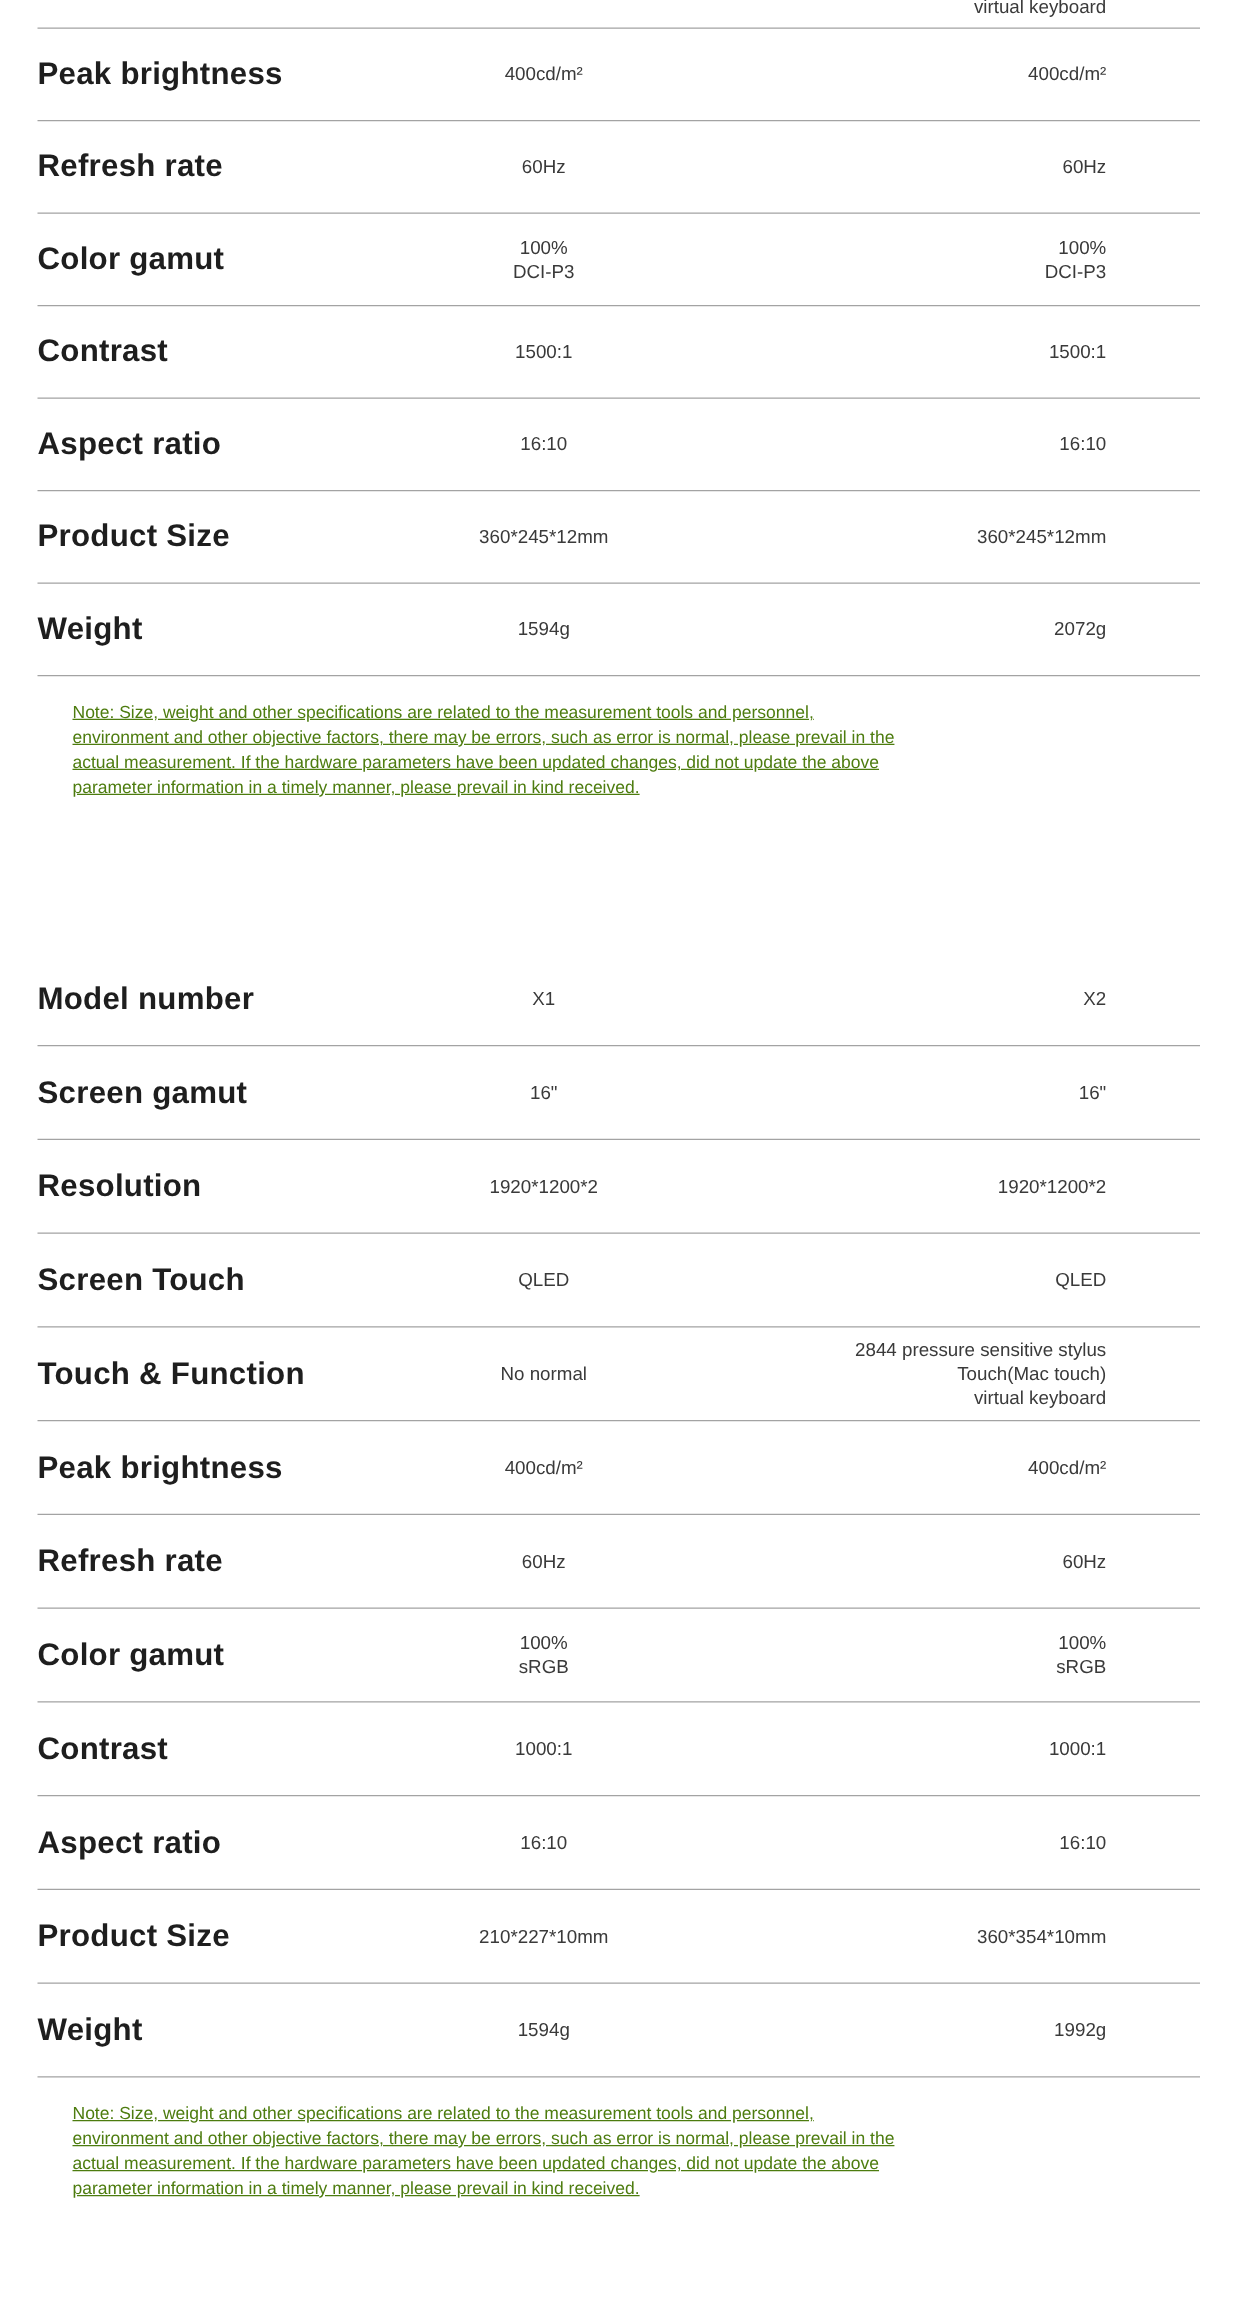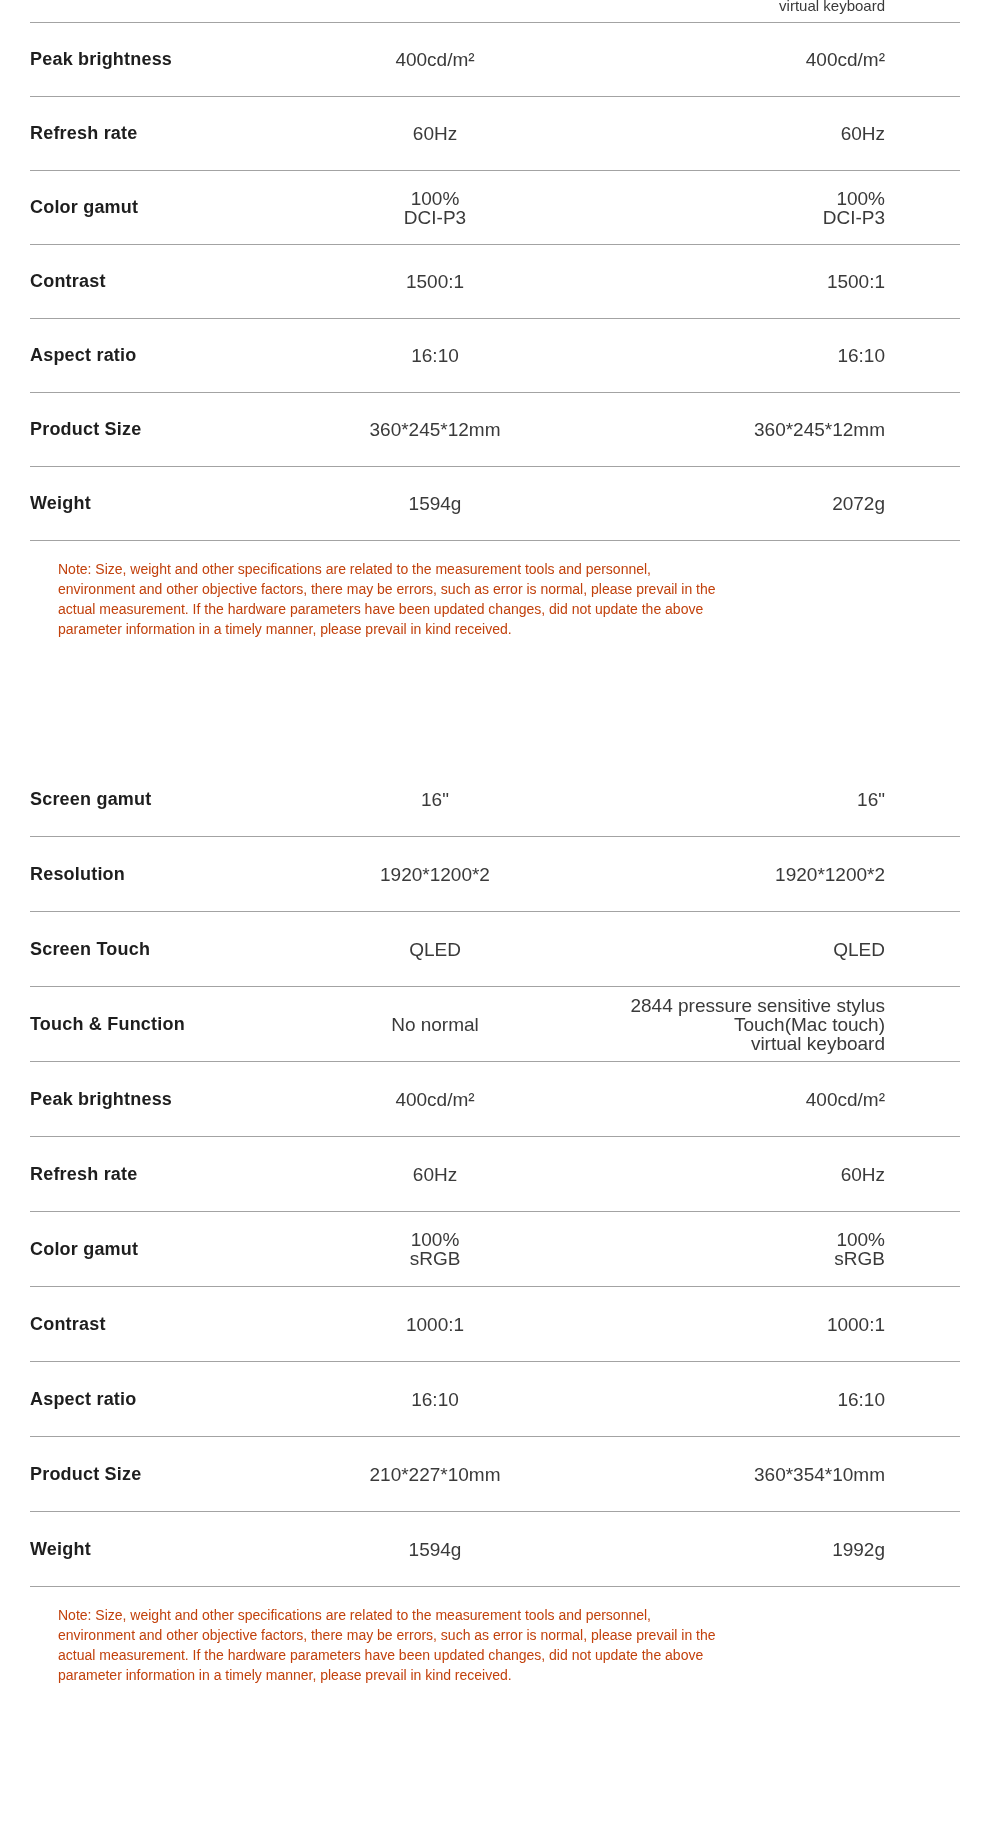--- a/index.html
+++ b/index.html
@@ -36,48 +36,49 @@
   .spec-row {
     display: flex;
     align-items: center;
     border-bottom: 1px solid #a3a3a3;
   }
   .t1 .spec-row { height: 73px; }
   .t2 .spec-row { height: 74px; }
   .t2 .spec-row:first-child { margin-top: 123px; }
   .cell-label {
     flex: 0 0 215px;
-    font-size: 18px;
+    font-size: 25px;
     font-weight: bold;
     color: #1e1e1e;
     letter-spacing: 0.2px;
   }
   .cell-mid {
     flex: 0 0 380px;
     text-align: center;
   }
   .cell-right {
     flex: 1;
     text-align: right;
     padding-right: 75px;
   }
   .value {
-    font-size: 19px;
+    font-size: 15px;
     line-height: 19px;
     color: #3a3a3a;
     white-space: pre-line;
   }
   .note {
     margin: 18px 0 0 28px;
     width: 880px;
     height: 80px;
     font-size: 14px;
     line-height: 20px;
-    color: #c2410c;
+    color: #4d7c0f;
     white-space: pre-line;
+    text-decoration: underline;
   }
 </style>
 </head>
 <body>
 
 <div class="spec-wrap">
 
   <div class="t1">
     <div class="partial-row">
       <div class="cell-right">virtual keyboard</div>
@@ -121,20 +122,25 @@
       <div class="cell-right value">2072g</div>
     </div>
 
     <div class="note">Note: Size, weight and other specifications are related to the measurement tools and personnel,
 environment and other objective factors, there may be errors, such as error is normal, please prevail in the
 actual measurement. If the hardware parameters have been updated changes, did not update the above
 parameter information in a timely manner, please prevail in kind received.</div>
   </div>
 
   <div class="t2">
+    <div class="spec-row" style="border-top:none">
+      <div class="cell-label">Model number</div>
+      <div class="cell-mid value">X1</div>
+      <div class="cell-right value">X2</div>
+    </div>
     <div class="spec-row">
       <div class="cell-label">Screen gamut</div>
       <div class="cell-mid value">16"</div>
       <div class="cell-right value">16"</div>
     </div>
     <div class="spec-row">
       <div class="cell-label">Resolution</div>
       <div class="cell-mid value">1920*1200*2</div>
       <div class="cell-right value">1920*1200*2</div>
     </div>

